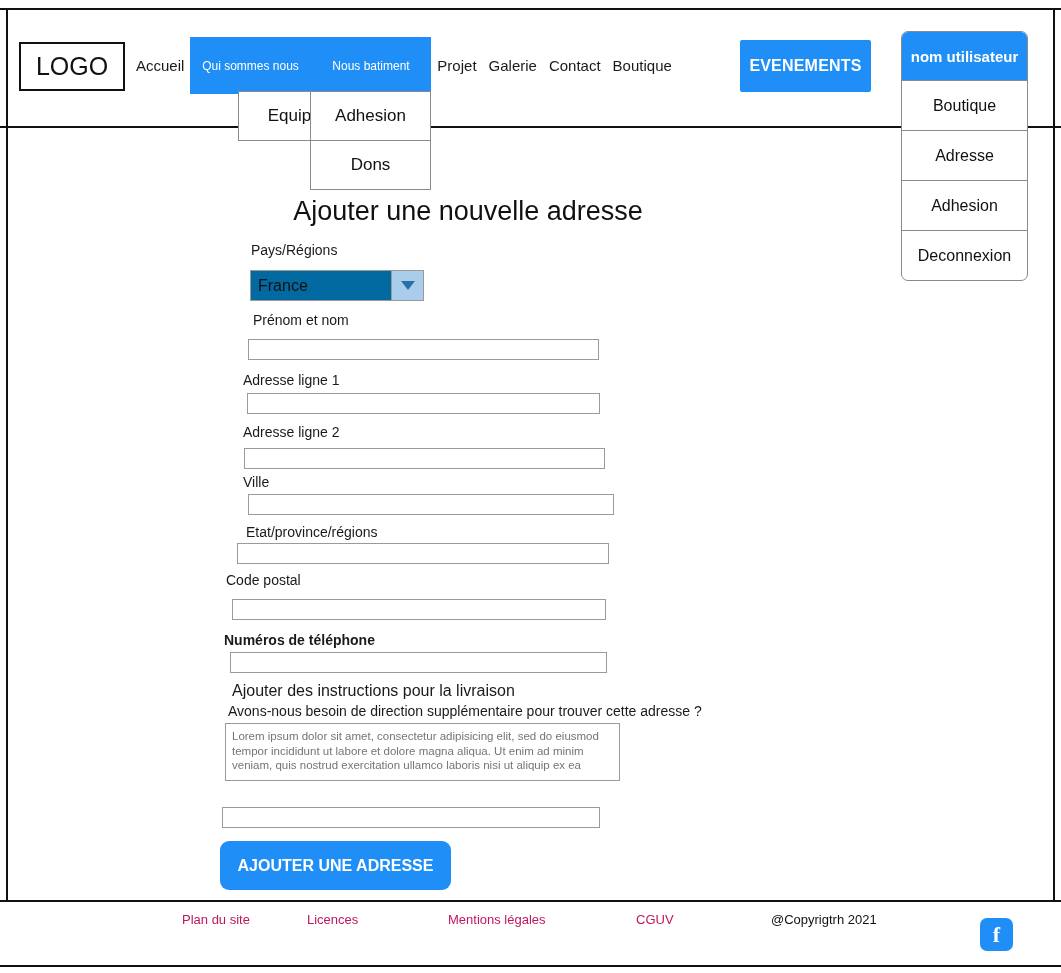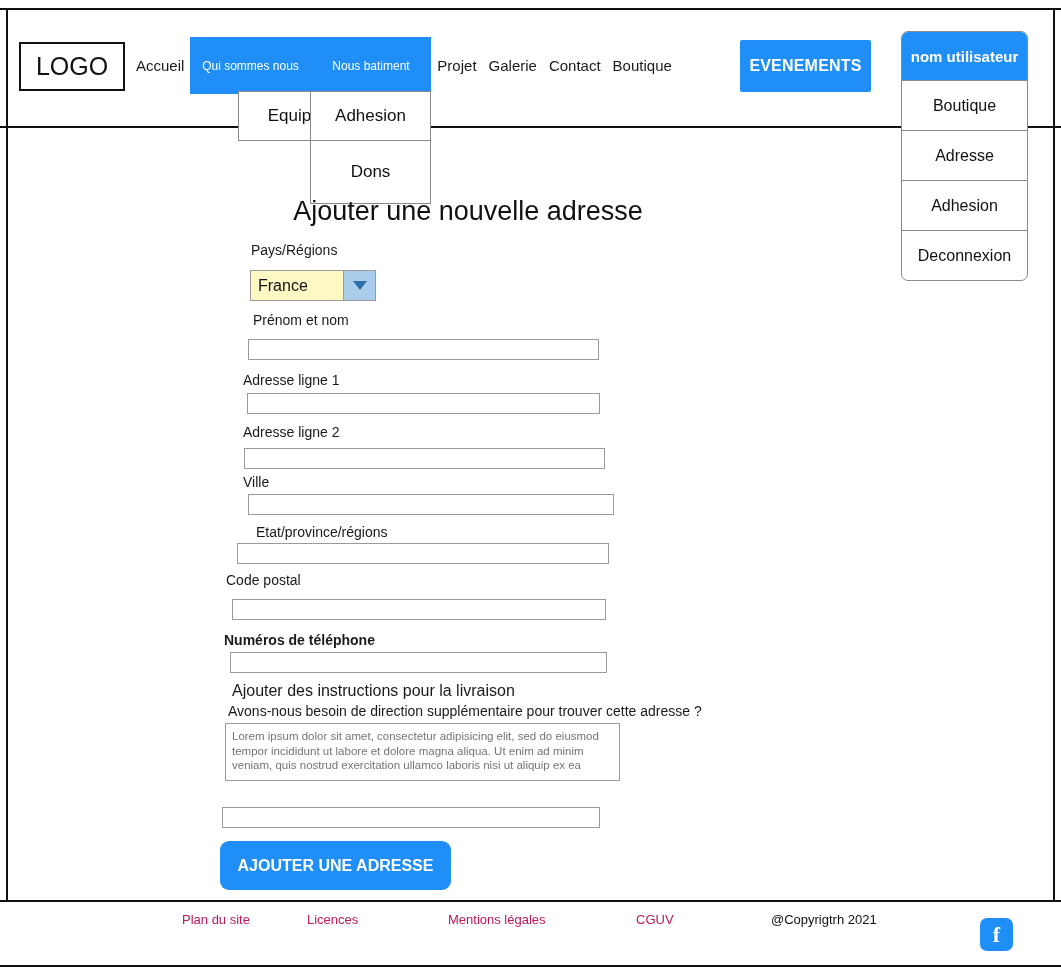--- a/index.html
+++ b/index.html
@@ -82,21 +82,21 @@
     position: absolute;
     background: #fff;
     border: 1px solid #8a8a8a;
     color: #111;
     font-size: 17px;
     display: flex; align-items: center; justify-content: center;
     cursor: pointer;
   }
   #menu-equipes { left: 190px; top: 91px; width: 121px; height: 50px; margin-left: 48px; }
   #menu-adhesion { left: 310px; top: 91px; width: 121px; height: 50px; }
-  #menu-dons { left: 310px; top: 140px; width: 121px; height: 64px; }
+  #menu-dons { left: 310px; top: 140px; width: 121px; height: 50px; }
 
   .btn-evenements {
     position: absolute; left: 740px; top: 40px;
     width: 131px; height: 52px;
     background: #1f8ff7; color: #fff;
     border: none; border-radius: 2px;
     font-size: 16px; font-weight: bold;
     letter-spacing: .2px;
     cursor: pointer;
   }
@@ -142,23 +142,23 @@
     height: 21px;
     border: 1px solid #9a9a9a;
     background: #fff;
     font-size: 13px;
     padding: 1px 4px;
     font-family: "Liberation Sans", sans-serif;
   }
 
   .select-wrap {
     position: absolute; left: 250px; top: 270px;
-    width: 126px; height: 31px;
+    width: 174px; height: 31px;
     border: 1px solid #9a9a9a;
-    background: #fef9c3;
+    background: #0369a1;
     display: flex; align-items: stretch;
   }
   .select-value {
     flex: 1;
     display: flex; align-items: center;
     padding-left: 7px;
     font-size: 16px; color: #111;
   }
   .select-arrow {
     width: 32px;
@@ -270,21 +270,21 @@
 
   <div class="field-label" style="left:243px; top:372px;">Adresse ligne 1</div>
   <input class="txt" style="left: 247px; top: 393px; width: 353px;" value="">
 
   <div class="field-label" style="left:243px; top:424px;">Adresse ligne 2</div>
   <input class="txt" style="left: 244px; top: 448px; width: 361px;" value="">
 
   <div class="field-label" style="left:243px; top:474px;">Ville</div>
   <input class="txt" style="left: 248px; top: 494px; width: 366px;" value="">
 
-  <div class="field-label" style="left:256px; top:524px;">Etat/province/régions</div>
+  <div class="field-label" style="left:246px; top:524px;">Etat/province/régions</div>
   <input class="txt" style="left: 237px; top: 543px; width: 372px;" value="">
 
   <div class="field-label" style="left:226px; top:572px;">Code postal</div>
   <input class="txt" style="left: 232px; top: 599px; width: 374px;" value="">
 
   <div class="field-label" style="left:224px; top:632px;font-weight:bold;">Numéros de téléphone</div>
   <input class="txt" style="left: 230px; top: 652px; width: 377px;" value="">
 
   <div class="field-label bold" style="left:232px; top:682px;">Ajouter des instructions pour la livraison</div>
   <div class="field-label" style="left:228px; top:703px;">Avons-nous besoin de direction supplémentaire pour trouver cette adresse ?</div>

